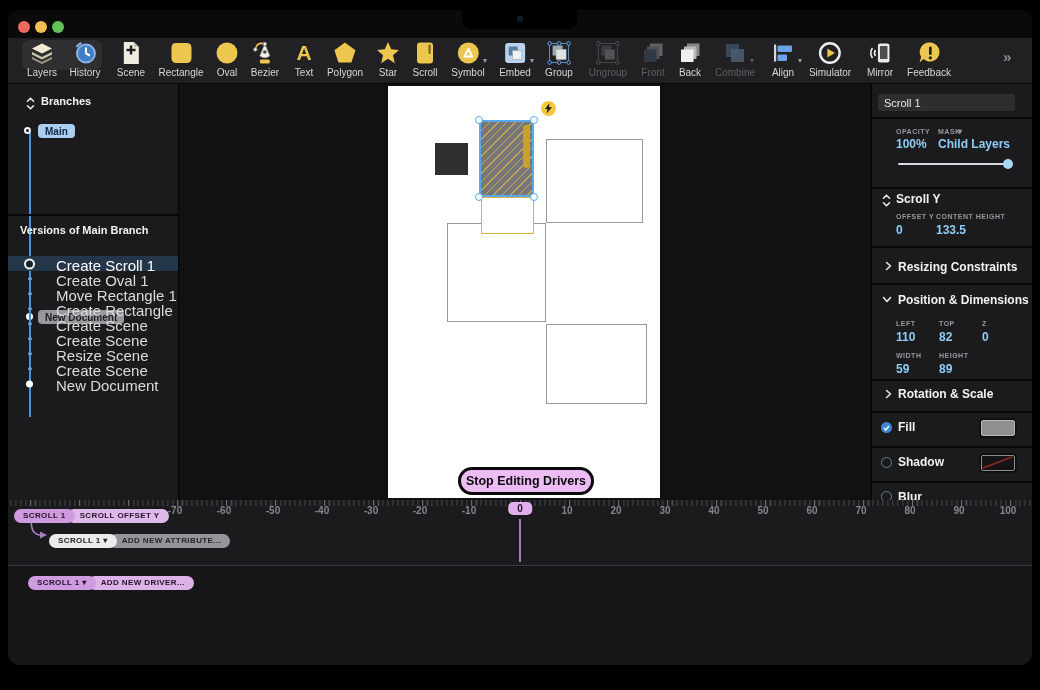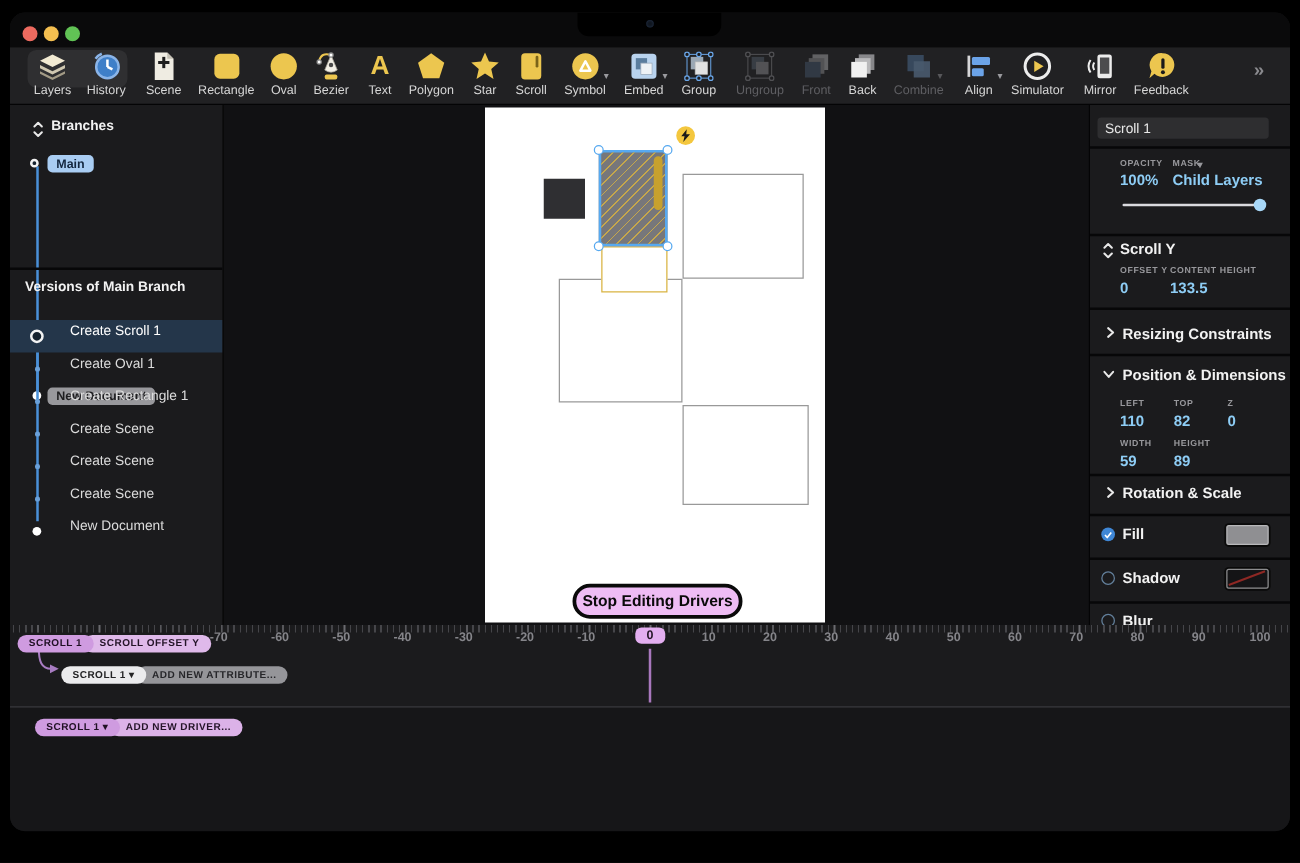--- a/index.html
+++ b/index.html
@@ -34,21 +34,21 @@
   
   .main { position:absolute; left:0; top:74px; width:1024px; height:416px; background:#111113; }
   .lpanel { position:absolute; left:0; top:0; width:171px; height:416px; background:#1b1b1d;
             border-right:1px solid #040405; overflow:hidden; }
   .rpanel { position:absolute; left:863px; top:0; width:161px; height:416px; background:#1b1b1d;
             border-left:1px solid #040405; overflow:hidden; }
   .hdr { font-size:11px; font-weight:bold; color:#f2f2f2; }
   .pill { display:inline-block; font-size:10px; font-weight:bold; border-radius:4px; padding:1.5px 7px; }
   .bline { position:absolute; width:2px; background:#4a90d8; }
   .divh { position:absolute; left:0; width:100%; height:2px; background:#070708; }
-  .vrow { position:relative; height:26px; line-height:19px; font-size:11px; color:#dcdcdc;
+  .vrow { position:relative; height:15px; line-height:19px; font-size:15px; color:#dcdcdc;
           padding-left:48px; white-space:nowrap; }
   .vrow.sel { background:#24364a; color:#fff; }
   .vrow::before { content:""; position:absolute; left:20px; top:50%; transform:translateY(-50%);
                   width:3.5px; height:3.5px; border-radius:50%; background:#6aa0d8; }
   .vrow.sel::before { left:16px; width:7px; height:7px; border:2.5px solid #f2f2f2; background:#16222e; }
   .vrow.origin::before { left:18px; width:7px; height:7px; background:#fff; }
   
   .canvas { position:absolute; left:380px; top:2px; width:272px; height:412px; background:#fff;padding-left:19px; }
   .orect { position:absolute; border:1px solid #999; }
   .hatchY { background-image:repeating-linear-gradient(135deg, rgba(217,179,64,.85) 0 1px, transparent 1px 6px); }
@@ -376,23 +376,25 @@
         <span class="pill" style="position:absolute;left:30px;top:226px;background:#98989c;color:#1d1d1f">New Document</span>
 
         <div class="divh" style="top:130px"></div>
 
         <div class="hdr" style="position:absolute;left:12px;top:140px">Versions of Main Branch</div>
 
         <div style="position:absolute;left:0;top:172px;width:100%">
           <div class="bline" style="left:21px;top:9px;height:152px;z-index:0"></div>
           <div class="vrow sel">Create Scroll 1</div>
           <div class="vrow">Create Oval 1</div>
+          <div class="vrow">Move Rectangle 1</div>
           <div class="vrow">Create Rectangle 1</div>
           <div class="vrow">Create Scene</div>
           <div class="vrow">Create Scene</div>
+          <div class="vrow">Resize Scene</div>
           <div class="vrow">Create Scene</div>
           <div class="vrow origin">New Document</div>
         </div>
       </div>
 
       <div class="canvas">
         <div style="position:absolute;left:47px;top:57px;width:33px;height:32px;background:#2f2f32"></div>
 
         <div class="orect" style="left:158px;top:53px;width:97px;height:84px"></div>
         <div class="orect" style="left:59px;top:137px;width:99px;height:99px"></div>

